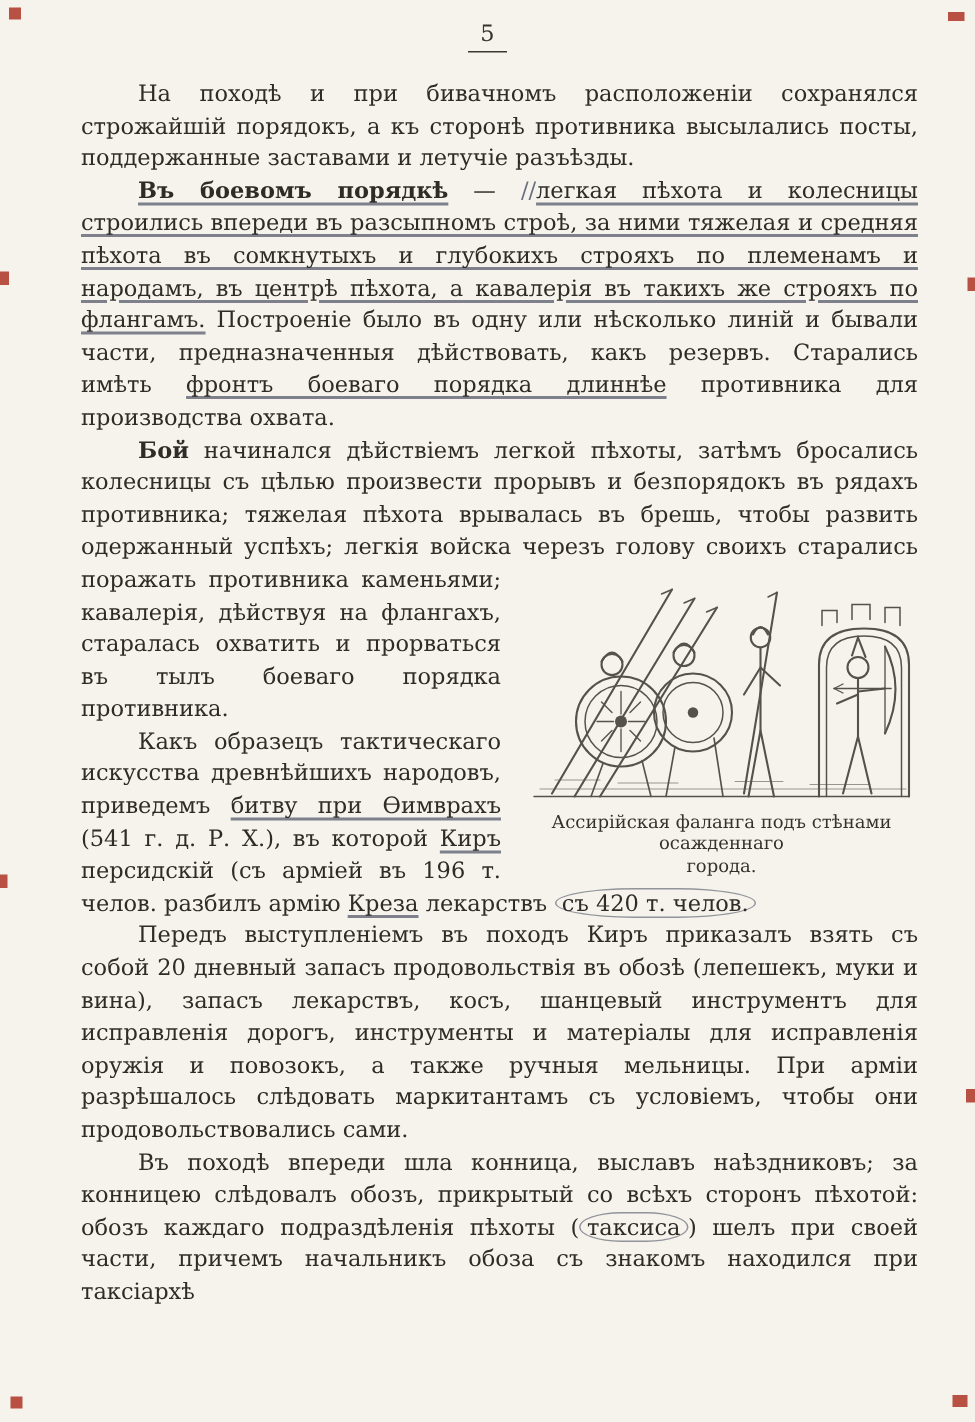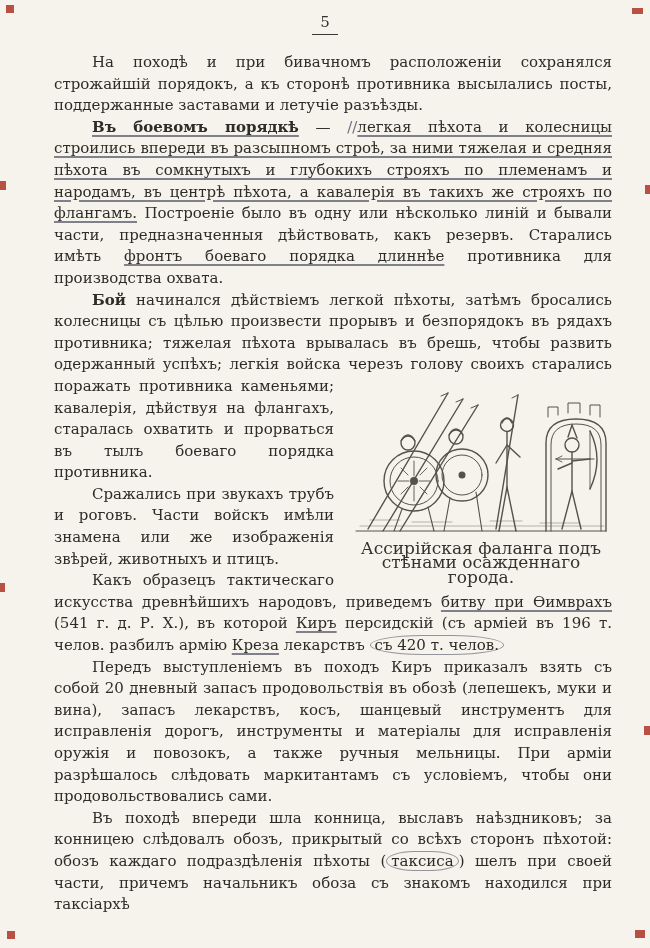--- a/index.html
+++ b/index.html
@@ -41,21 +41,21 @@
     float:right;
     width:262px;
     margin:3px 0 2px 16px;
     text-align:center;
     text-indent:0;
     display:block;
   }
   .engraving{display:block;margin:0 auto;}
   .caption{
     display:block;
-    font-size:17px;
+    font-size:12px;
     line-height:14.5px;
     margin-top:4px;
     color:#34322c;
     text-align:center;
   }
   
   .mark{position:absolute;background:#b0392c;opacity:.88;}
   .m1{left:6px;top:5px;width:8px;height:8px;}
   .m2{left:632px;top:8px;width:11px;height:6px;}
   .m3{left:0;top:181px;width:6px;height:9px;}
@@ -138,21 +138,20 @@
           <path d="M222 82 L240 80 M222 84 L208 90"></path>
           <path d="M240 52 Q254 80 240 110"></path>
           <path d="M240 52 L240 110" stroke-width="0.9"></path>
           <path d="M206 80 L244 80" stroke-width="1.1"></path>
           <path d="M206 80 l6 -3 M206 80 l6 3" stroke-width="0.9"></path>
         </g>
       </svg>
           <span class="caption"><span>Ассирійская фаланга подъ стѣнами осажденнаго</span><br><span>города.</span></span>
         </span><span>каменьями; кавалерія, дѣйствуя на флангахъ, старалась охватить и прорваться въ тылъ боеваго порядка противника.</span></p>
 
-    <p><span>Сражались при звукахъ трубъ и роговъ. Части войскъ имѣли знамена или же изображенія звѣрей, животныхъ и птицъ.</span></p>
 
 
 
     <p><span>Какъ образецъ тактическаго искусства древнѣйшихъ народовъ, приведемъ </span><span class="pu">битву при Ѳимврахъ</span><span> (541 г. д. Р. Х.), въ которой </span><span class="pu">Киръ</span><span> персидскій (съ арміей въ 196 т. челов. разбилъ армію </span><span class="pu">Креза</span><span> лекарствъ </span><span class="oval">съ 420 т. челов.</span></p>
 
     <p><span>Передъ выступленіемъ въ походъ Киръ приказалъ взять съ собой 20 дневный запасъ продовольствія въ обозѣ (лепешекъ, муки и вина), запасъ лекарствъ, косъ, шанцевый инструментъ для исправленія дорогъ, инструменты и матеріалы для исправленія оружія и повозокъ, а также ручныя мельницы. При арміи разрѣшалось слѣдовать маркитантамъ съ условіемъ, чтобы они продовольствовались сами.</span></p>
 
     <p><span>Въ походѣ впереди шла конница, выславъ наѣздниковъ; за конницею слѣдовалъ обозъ, прикрытый со всѣхъ сторонъ пѣхотой: обозъ каждаго подраздѣленія пѣхоты (</span><span class="oval">таксиса</span><span>) шелъ при своей части, причемъ начальникъ обоза съ знакомъ находился при таксіархѣ </span></p>
 
   </div>

